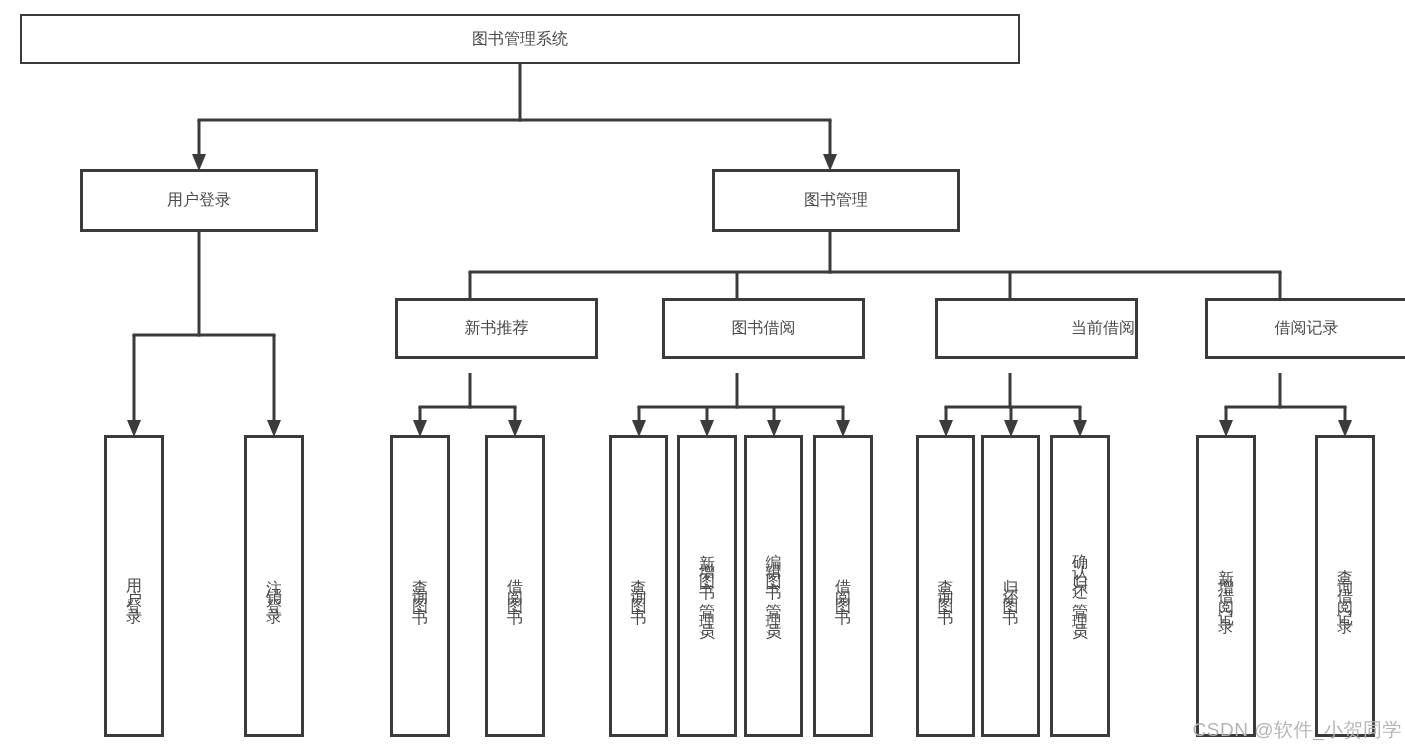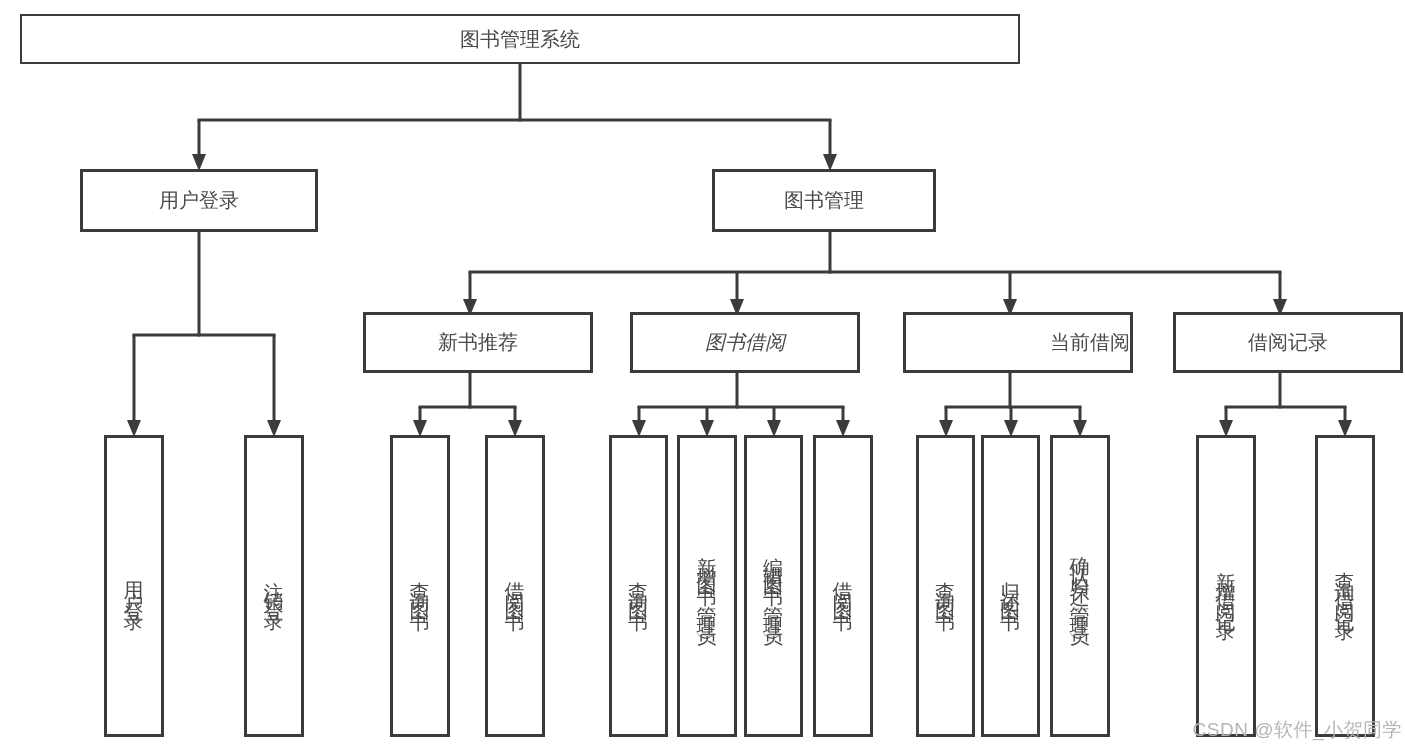--- a/index.html
+++ b/index.html
@@ -21,32 +21,32 @@
   }
 
   .node {
     position: absolute;
     background: #ffffff;
     border: 3px solid #3b3b3b;
     display: flex;
     align-items: center;
     justify-content: center;
     color: #4a4a4a;
-    font-size: 20px;
+    font-size: 16px;
     z-index: 2;
   }
 
   .node.root { left: 20px; top: 14px; width: 1000px; height: 50px; border-width: 2px; }
 
   .node.l2a { left: 80px;  top: 169px; width: 238px; height: 63px; }
-  .node.l2b { left: 712px; top: 169px; width: 224px; height: 63px; }
-
-  .node.l3 { top: 312px; width: 230px; height: 61px; }
+  .node.l2b { left: 712px; top: 169px; width: 248px; height: 63px; }
+
+  .node.l3 { top: 298px; width: 203px; height: 61px; margin-left: 32px; }
   .node.l3a { left: 363px; }
-  .node.l3b { left: 630px; font-style: italic; }
+  .node.l3b { left: 630px; }
   .node.l3c { left: 903px; justify-content: flex-end; }
   .node.l3d { left: 1173px; }
 
   .node.leaf { top: 435px; height: 302px; width: 60px; }
   .leaf span {
     writing-mode: vertical-rl;
     text-orientation: mixed;
     letter-spacing: 10px;
     line-height: 1;
     white-space: nowrap;

